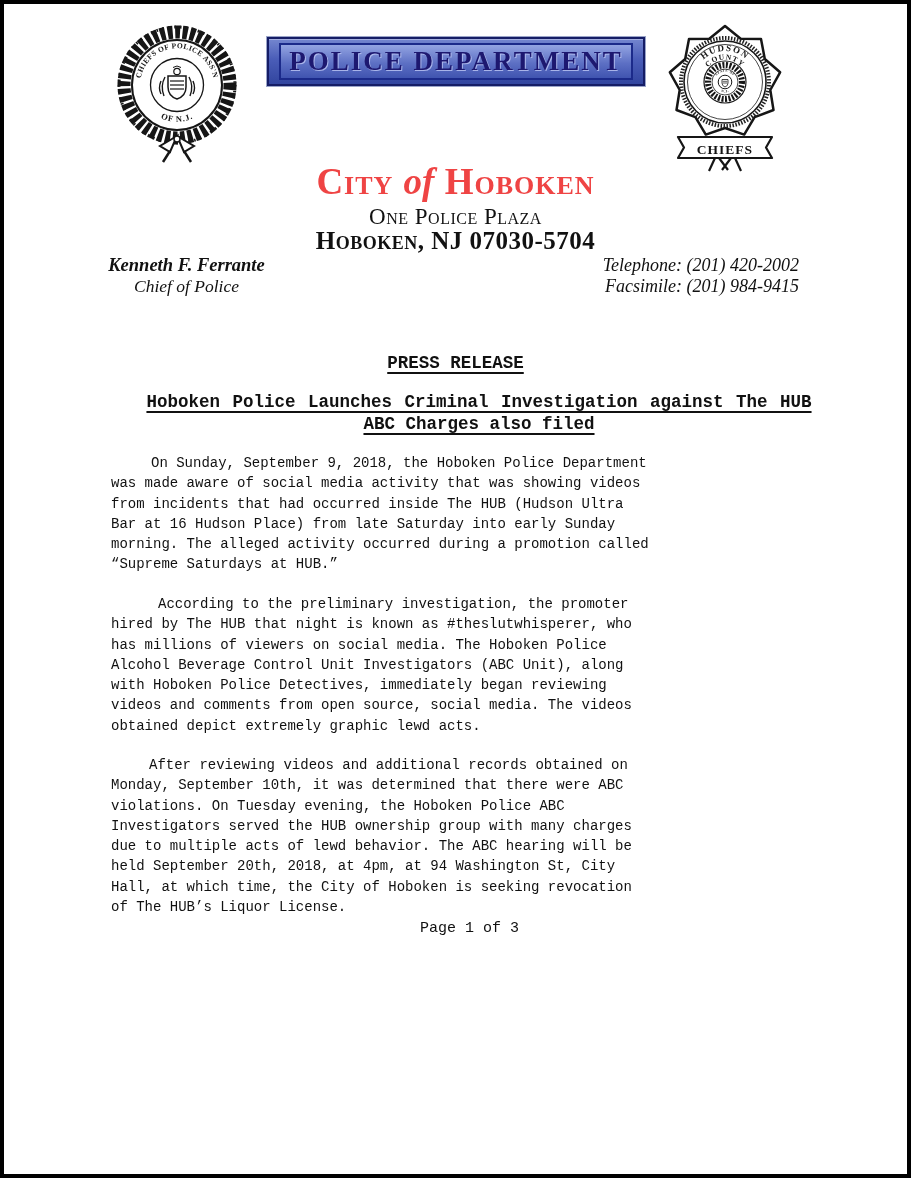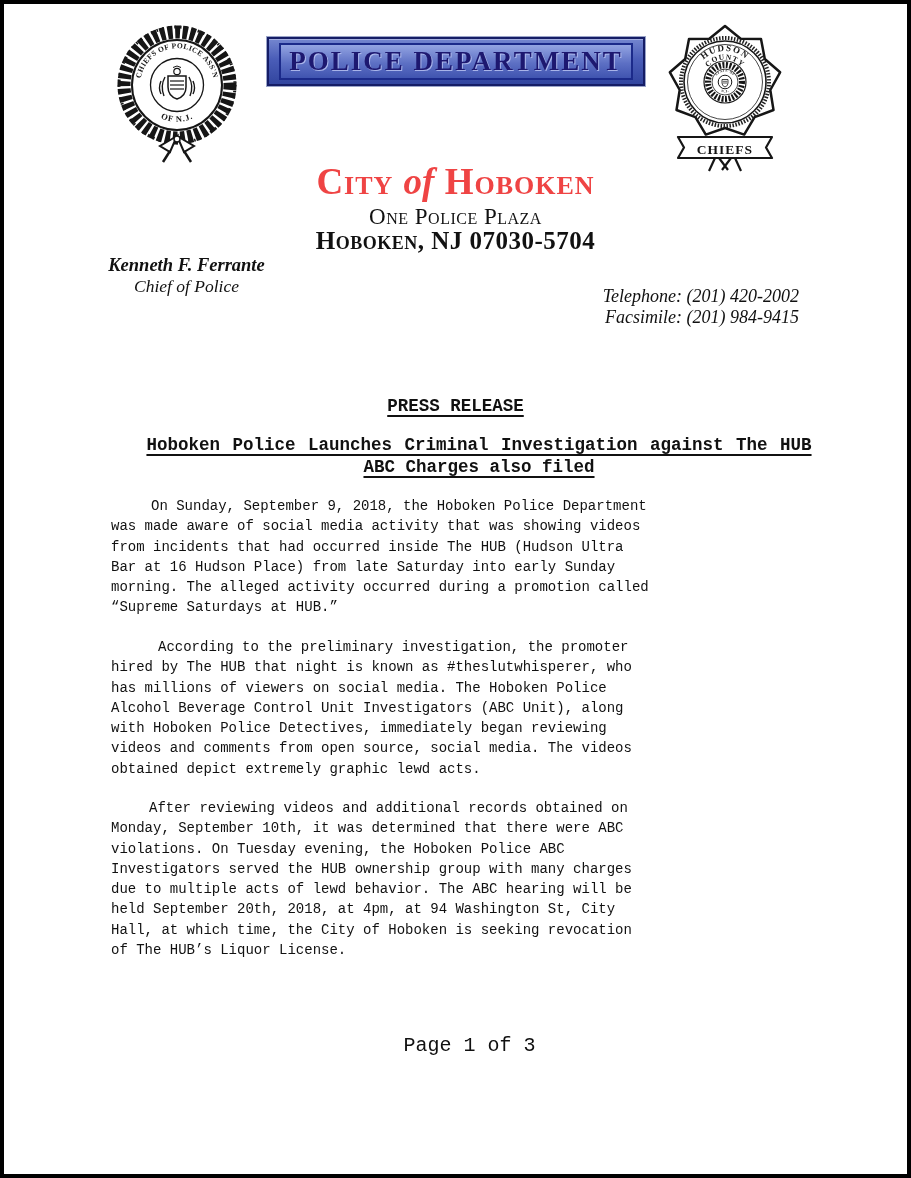--- a/index.html
+++ b/index.html
@@ -32,33 +32,33 @@
   }
   
   .center-line { position:absolute; left:0; width:100%; text-align:center; }
   .city-title { top:156px; font-size:37px; font-weight:bold; font-variant:small-caps; letter-spacing:1px; color:#ef4444; }
   .city-title .of { font-variant:normal; font-style:italic; letter-spacing:0; }
   .addr1 { top:200px; font-size:23px; font-weight:normal; font-variant:small-caps; letter-spacing:.5px; }
   .addr2 { top:223px; font-size:25px; font-weight:bold; font-variant:small-caps; letter-spacing:.5px; }
   .officials { position:absolute; left:100px; top:251px; width:165px; text-align:center; font-style:italic; line-height:21px; }
   .officials .name { font-weight:bold; font-size:18.5px; }
   .officials .role { font-size:17.5px; }
-  .contact { position:absolute; right:108px; top:251px; text-align:right; font-style:italic; font-size:18px; line-height:21px;margin-top:31px; }
+  .contact { position:absolute; right:108px; top:251px; text-align:right; font-style:italic; font-size:18px; line-height:21px; }
   
-  .mono { font-family:"Liberation Mono", monospace; color:#111;margin-top:43px; }
+  .mono { font-family:"Liberation Mono", monospace; color:#111; }
   .press-label { position:absolute; top:349px; left:0; width:100%; text-align:center; font-weight:bold; font-size:17.5px; }
   .u { text-decoration:underline; text-decoration-thickness:2px; text-underline-offset:3.5px; }
   .release-title { position:absolute; top:388px; left:0; width:100%; text-align:center; font-weight:bold; font-size:17.5px; line-height:21.5px;padding-left:47px; }
   .release-title .line { display:block; }
   .release-title .line1 { word-spacing:2px; }
   .para { position:absolute; left:107px; font-size:14px; line-height:20.3px; white-space:pre; }
   .p1 { top:449px; text-indent:40px; }
   .p2 { top:590px; text-indent:47px; }
   .p3 { top:751px; text-indent:38px; }
-  .page-footer { position:absolute; top:987px; left:0; width:100%; text-align:center; font-size:20px;padding-left:28px; }
+  .page-footer { position:absolute; top:916px; left:0; width:100%; text-align:center; font-size:15px;padding-left:28px; }
   svg text { font-family:"Liberation Serif", serif; fill:#141414; }
 </style>
 </head>
 <body>
 
 <div class="page">
 
   <svg class="seal-left" width="128" height="140" viewBox="0 0 128 140" xmlns="http://www.w3.org/2000/svg">
     <defs>
       <path id="arcTopL" d="M 27.6 55.6 A 37 37 0 0 1 100.4 55.6"></path>

